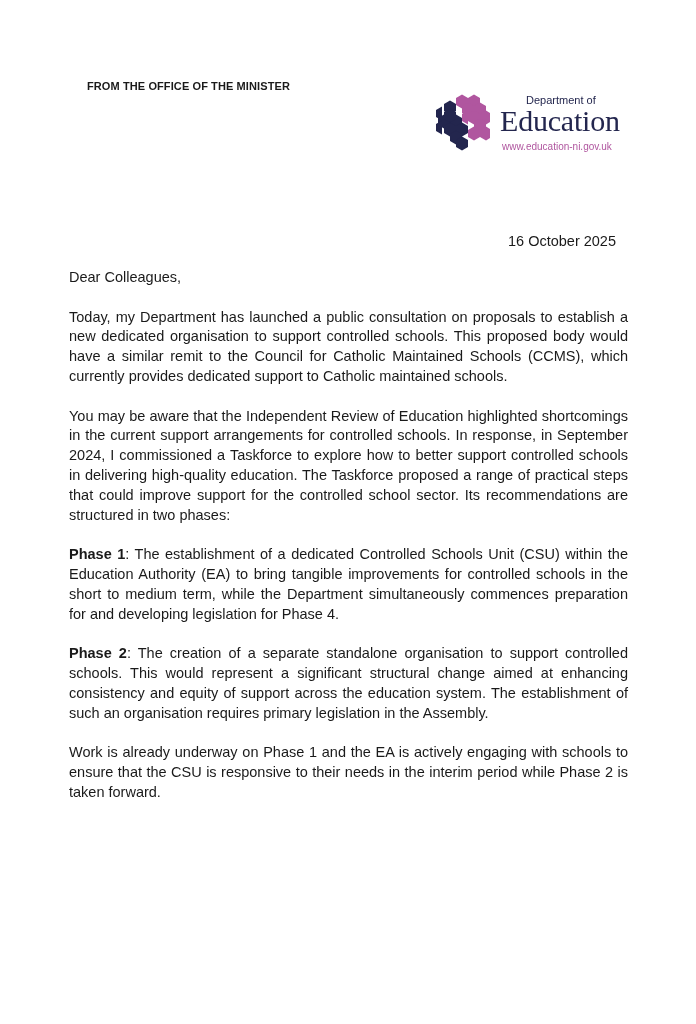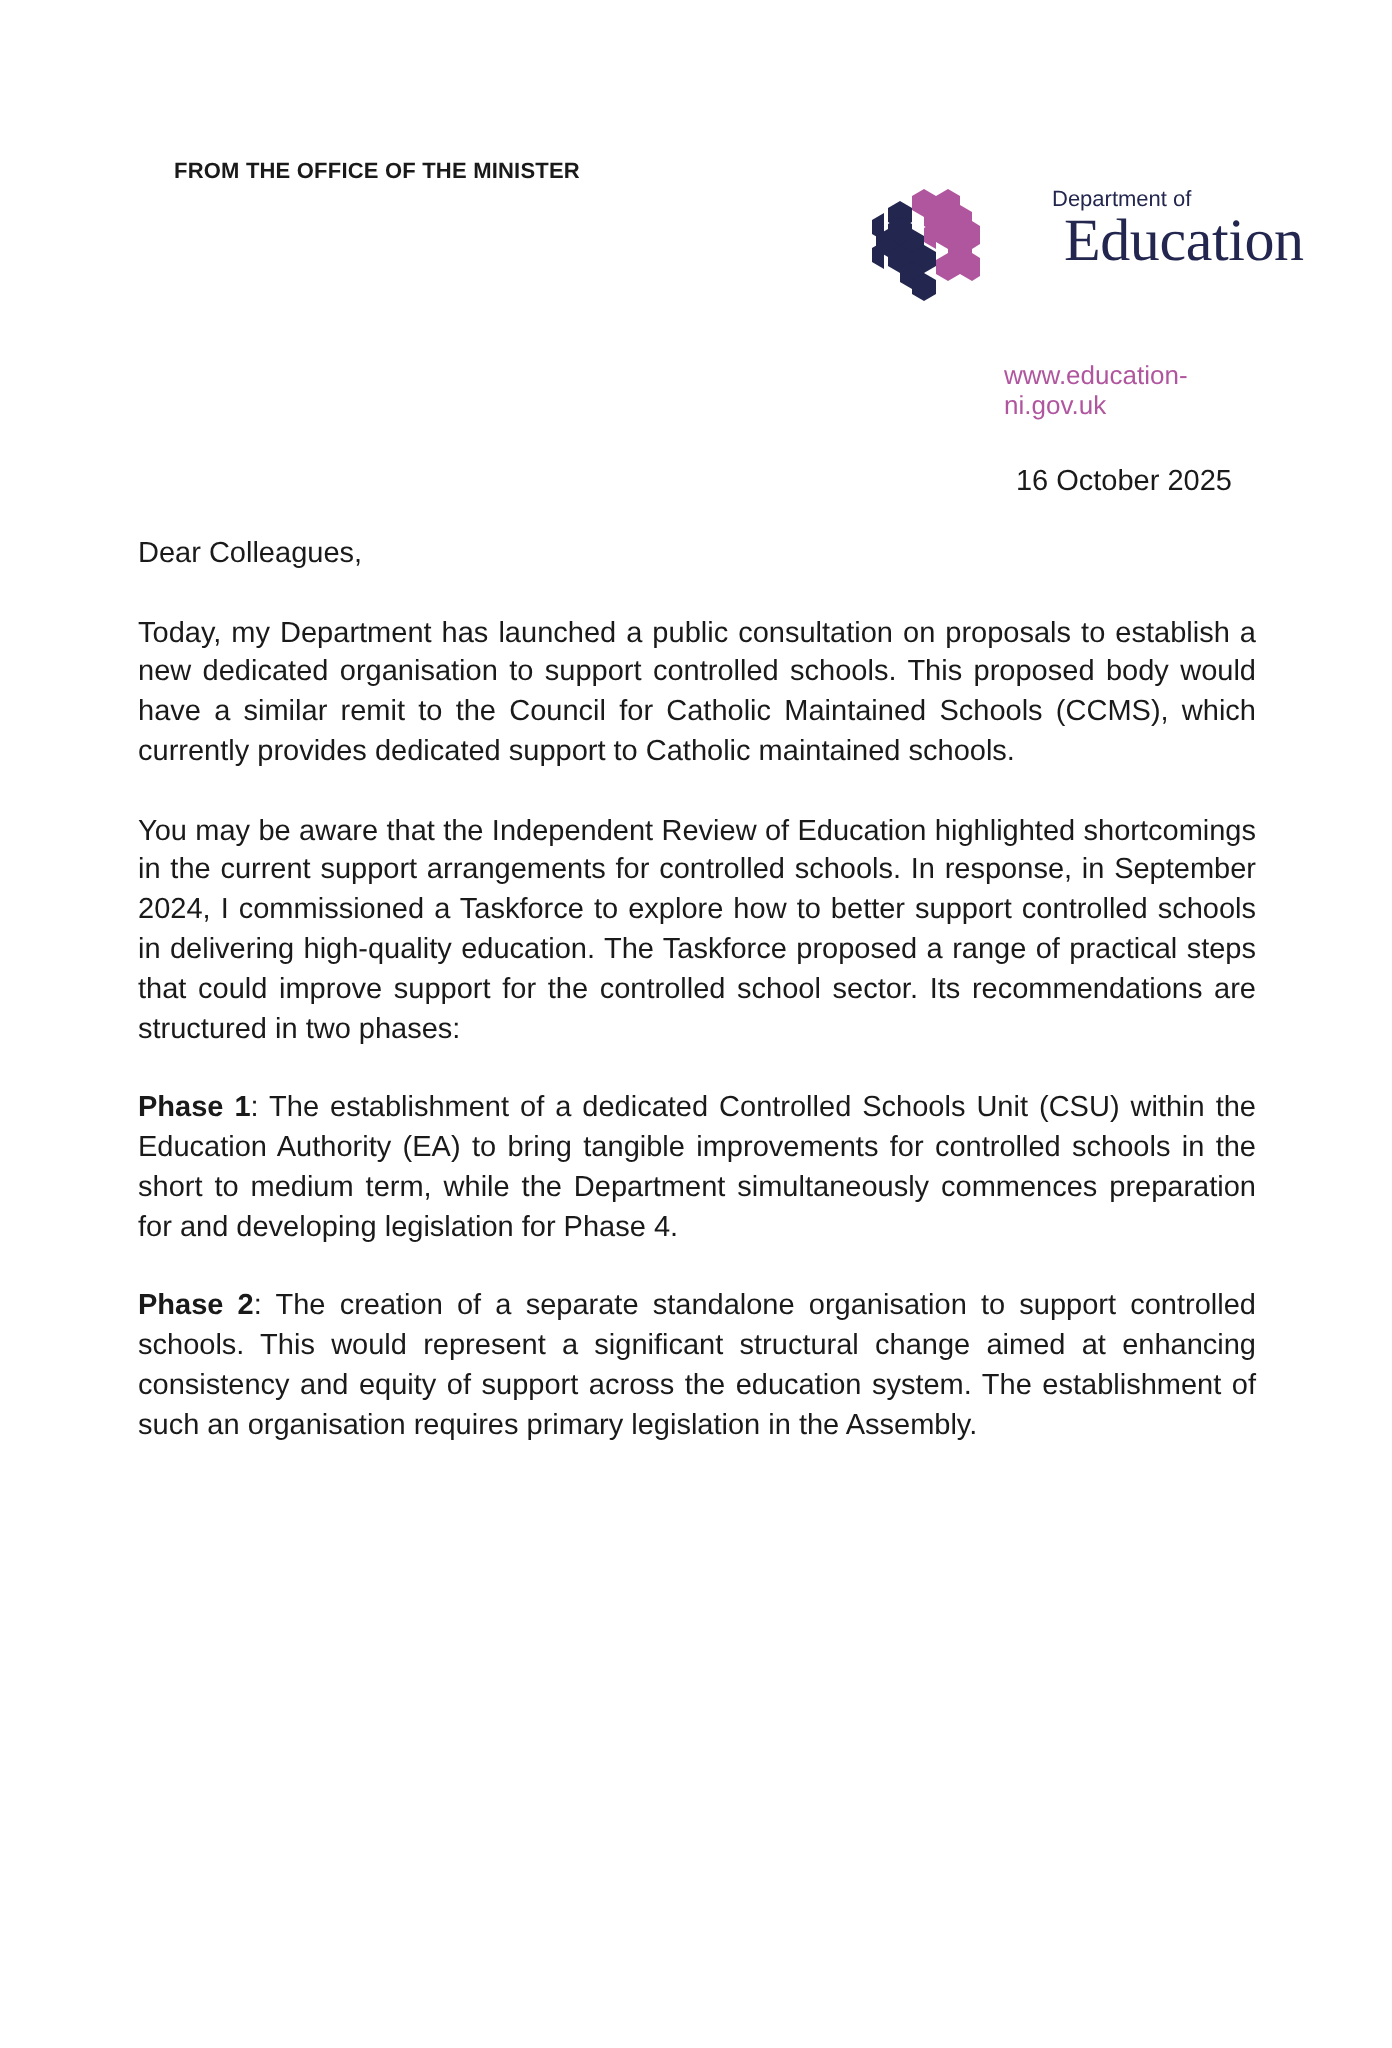--- a/index.html
+++ b/index.html
@@ -2,22 +2,22 @@
 <html><head>
 <meta charset="utf-8">
 <style>
   html, body { margin: 0; padding: 0; background: #ffffff; }
   body { width: 696px; height: 1024px; position: relative; overflow: hidden;
          font-family: "Liberation Sans", sans-serif; color: #1a1a1a; }
   .office { position: absolute; left: 87px; top: 80px; font-size: 11px; font-weight: bold; letter-spacing: 0.1px; }
   .logo { position: absolute; left: 434px; top: 92px; width: 210px; height: 66px; }
   .logo svg { position: absolute; left: 0; top: 0; }
   .logo .dept { position: absolute; left: 68px; top: 2px; font-size: 11px; color: #23264e; padding-left: 24px; }
-  .logo .edu { position: absolute; left: 66px; top: 12px; font-family: "Liberation Serif", serif; font-size: 30px; color: #23264e; letter-spacing: -0.2px; margin-left: 32px; }
-  .logo .url { position: absolute; left: 68px; top: 49px; font-size: 13px; color: #b0569f; margin-top: 39px; }
+  .logo .edu { position: absolute; left: 66px; top: 12px; font-family: "Liberation Serif", serif; font-size: 30px; color: #23264e; letter-spacing: -0.2px; }
+  .logo .url { position: absolute; left: 68px; top: 49px; font-size: 10px; color: #b0569f; }
   .date { position: absolute; right: 80px; top: 233px; font-size: 14.5px; }
   .body { position: absolute; left: 69px; top: 268px; width: 559px; font-size: 14.5px; line-height: 19.8px; }
   .body p { margin: 0 0 19.8px 0; text-align: justify; }
   .body .subject { font-weight: bold; }
   b { font-weight: bold; }
 </style>
 </head>
 <body>
 
 <div class="office">FROM THE OFFICE OF THE MINISTER</div>
@@ -55,13 +55,14 @@
 </div>
 
 <div class="date">16 October 2025</div>
 
 <div class="body">
   <p>Dear Colleagues,</p>
   <p>Today, my Department has launched a public consultation on proposals to establish a new dedicated organisation to support controlled schools.  This proposed body would have a similar remit to the Council for Catholic Maintained Schools (CCMS), which currently provides dedicated support to Catholic maintained schools.</p>
   <p>You may be aware that the Independent Review of Education highlighted shortcomings in the current support arrangements for controlled schools.  In response, in September 2024, I commissioned a Taskforce to explore how to better support controlled schools in delivering high-quality education.  The Taskforce proposed a range of practical steps that could improve support for the controlled school sector.  Its recommendations are structured in two phases:</p>
   <p><b>Phase 1</b><span>: The establishment of a dedicated Controlled Schools Unit (CSU) within the Education Authority (EA) to bring tangible improvements for controlled schools in the short to medium term, while the Department simultaneously commences preparation for and developing legislation for Phase 4.</span></p>
   <p><b>Phase 2</b><span>: The creation of a separate standalone organisation to support controlled schools.  This would represent a significant structural change aimed at enhancing consistency and equity of support across the education system.  The establishment of such an organisation requires primary legislation in the Assembly.</span></p>
+  <p>Work is already underway on Phase 1 and the EA is actively engaging with schools to ensure that the CSU is responsive to their needs in the interim period while Phase 2 is taken forward.</p>
 </div>
 
 </body></html>

